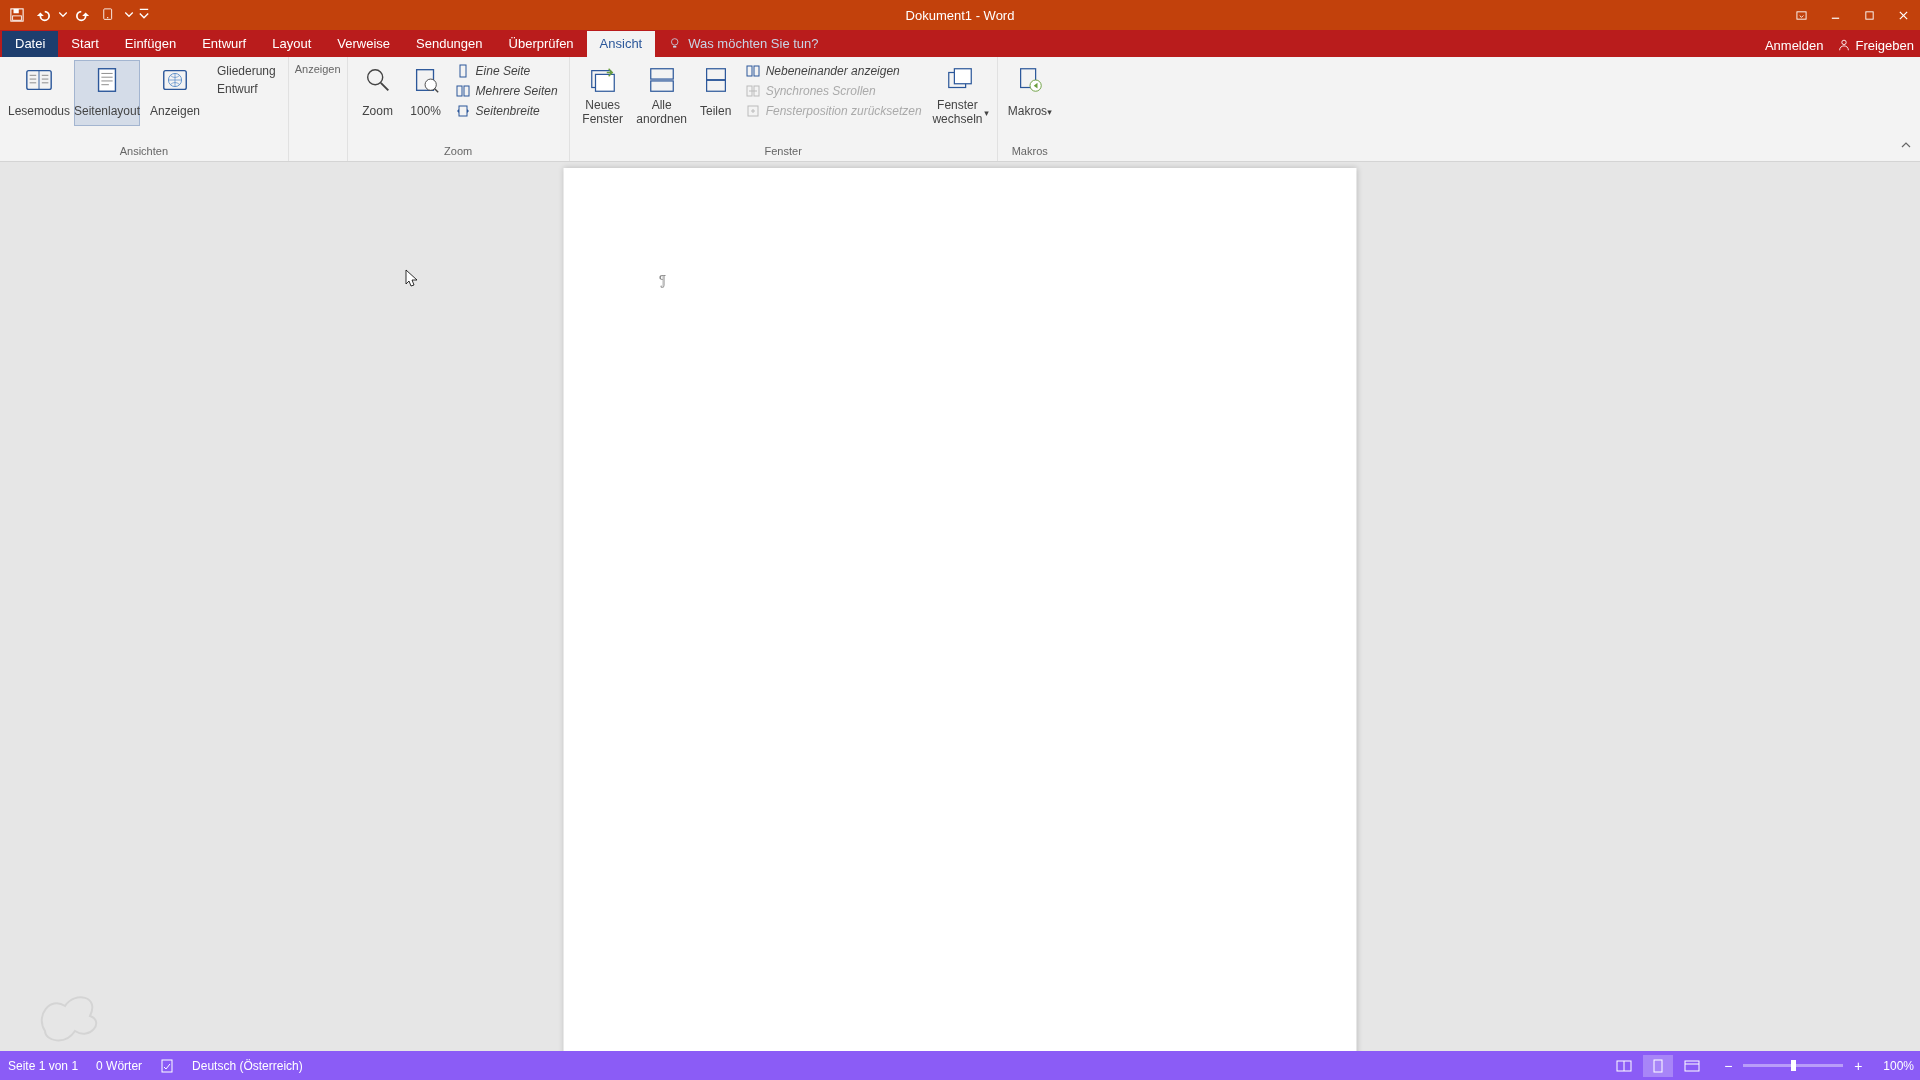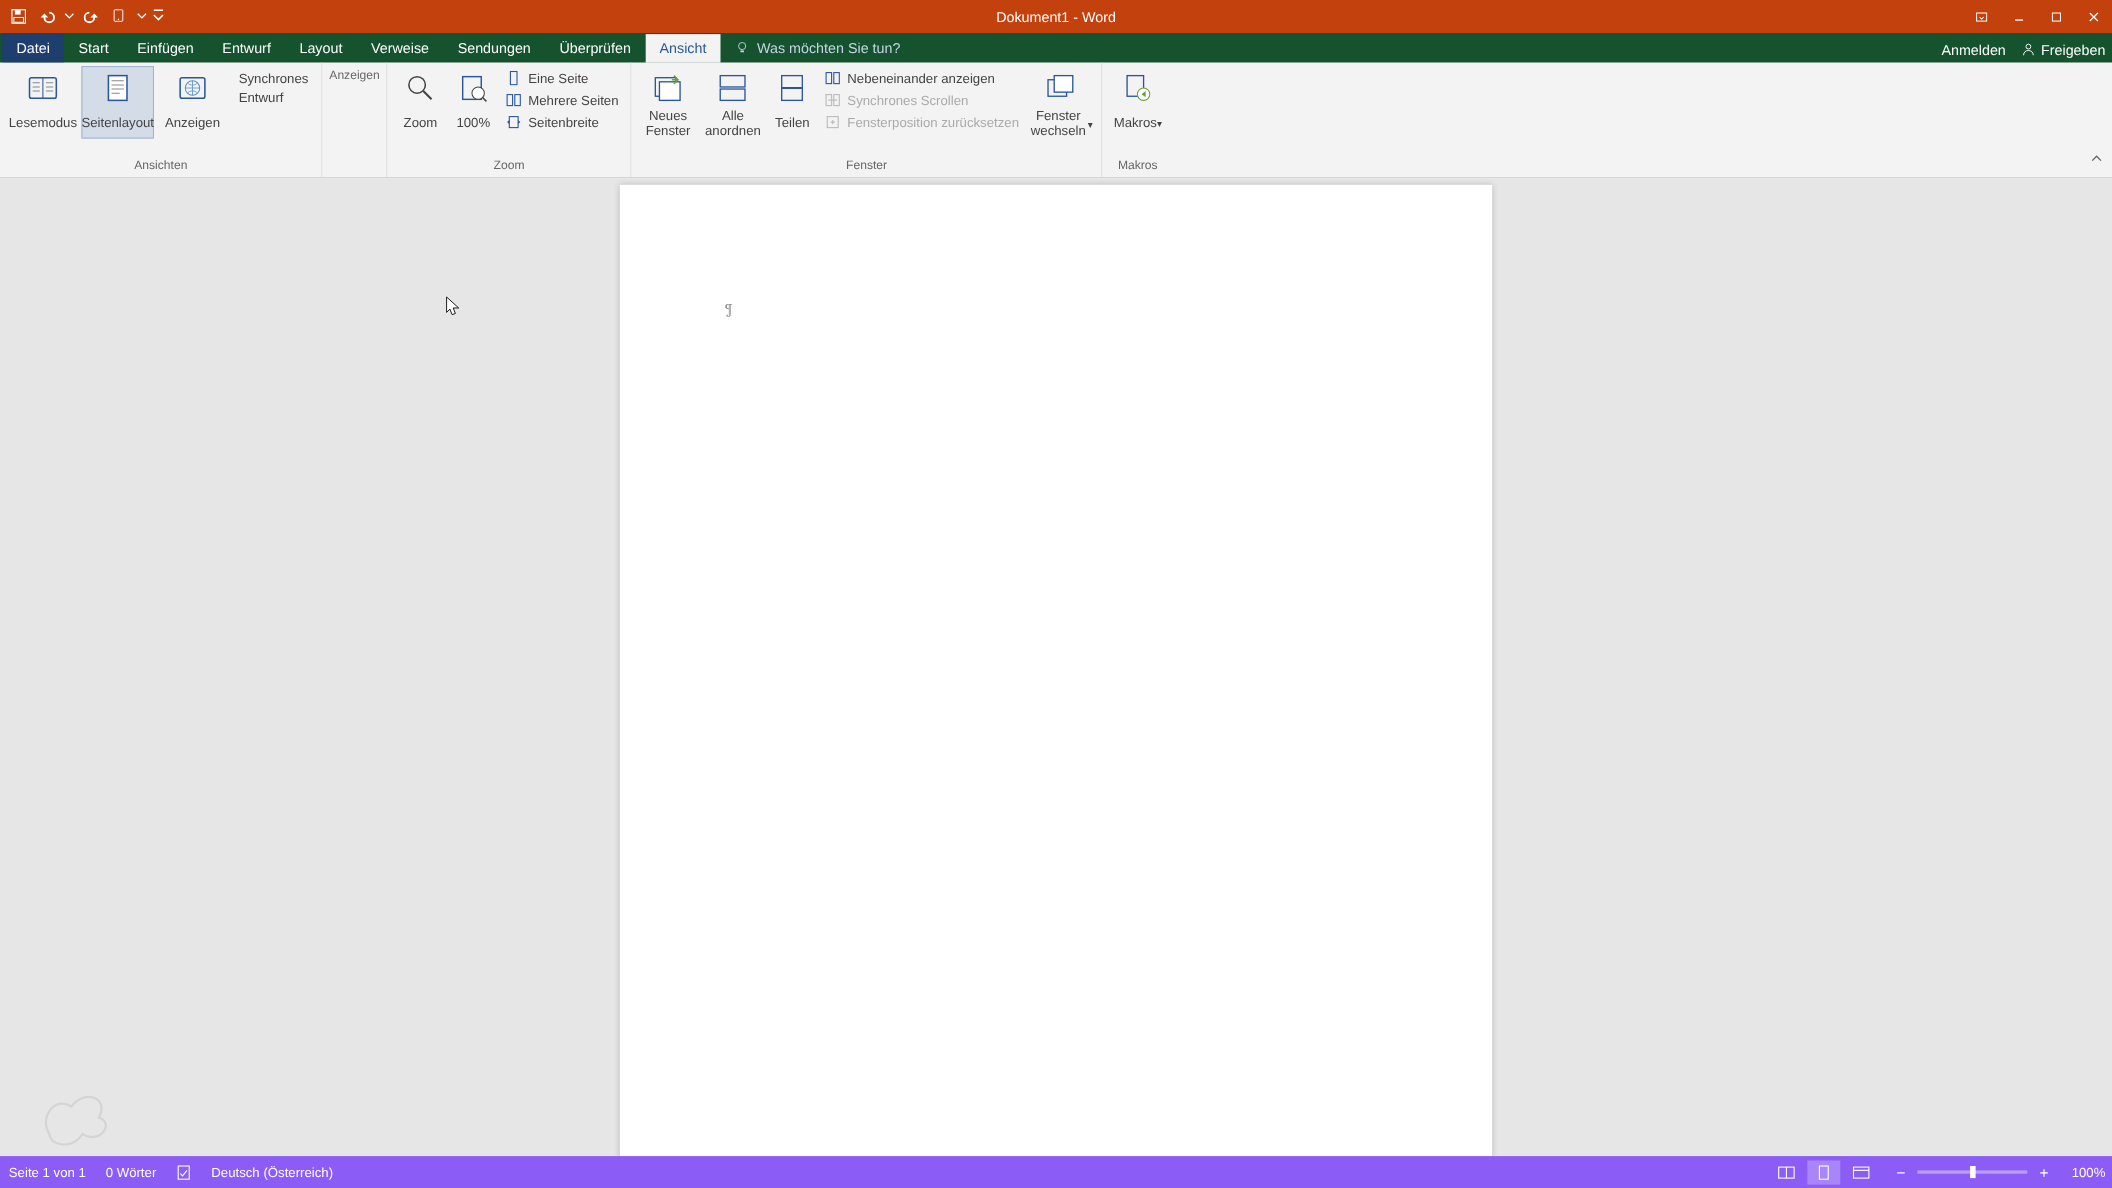--- a/index.html
+++ b/index.html
@@ -9,21 +9,21 @@
 .titlebar { height: 30px; background: #c2410c; display: flex; align-items: center; color: #fff; font-size: 12px; position: relative; }
 .qat { display: flex; align-items: center; gap: 4px; padding-left: 6px; }
 .qat .icon-btn { width: 22px; height: 22px; display: flex; align-items: center; justify-content: center; cursor: pointer; }
 .qat svg { width: 14px; height: 14px; }
 .title-center { position: absolute; left: 50%; transform: translateX(-50%); color: #fff; font-size: 13px; }
 .winbtns { position: absolute; right: 0; top: 0; display: flex; }
 .winbtns .wbtn { width: 34px; height: 30px; display: flex; align-items: center; justify-content: center; cursor: pointer; }
 .winbtns svg { width: 11px; height: 11px; }
 
 
-.tabrow { height: 27px; background: #14532d; display: flex; align-items: flex-end; color: #fff; font-size: 13px; position: relative; }
+.tabrow { height: 27px; background: #b91c1c; display: flex; align-items: flex-end; color: #fff; font-size: 13px; position: relative; }
 .tab { padding: 5px 13px 6px; cursor: pointer; position: relative; }
 .tab.file { background: #1e3e6e; margin-left: 2px; }
 .tab.active { background: #f3f3f3; color: #2b579a; }
 .tell-me { margin-left: 14px; display: flex; align-items: center; gap: 6px; color: #c8d4e6; font-size: 13px; padding-bottom: 6px; }
 .tell-me svg { width: 13px; height: 13px; }
 .account-area { position: absolute; right: 6px; bottom: 4px; display: flex; align-items: center; gap: 14px; }
 .account-area .link { color: #fff; font-size: 13px; cursor: pointer; }
 .account-area .share { display: flex; align-items: flex-start; gap: 4px; }
 .account-area svg { width: 14px; height: 14px; }
 
@@ -36,21 +36,21 @@
 .big-btn { display: flex; flex-direction: column; align-items: center; justify-content: flex-start; width: 66px; padding: 3px 2px 0; cursor: pointer; font-size: 12px; color: #444; text-align: center; line-height: 1.15; }
 .big-btn.selected { background: #d4dce8; border: 1px solid #a3b5d0; padding: 2px 1px 0; }
 .big-btn .bicon { width: 34px; height: 34px; display: flex; align-items: center; justify-content: center; margin-bottom: 2px; }
 .big-btn .bicon svg { width: 30px; height: 30px; }
 .big-btn .lbl { min-height: 26px; display: flex; align-items: center; justify-content: center; }
 
 .check-col { display: flex; flex-direction: column; gap: 4px; padding: 4px 6px 0 2px; }
 .check-row { display: flex; align-items: center; gap: 5px; font-size: 12px; color: #444; cursor: pointer; white-space: nowrap; }
 .check-row .cbox { width: 12px; height: 12px; border: 1px solid #888; background: #fff; display: inline-block; position: relative; }
 
-.small-col { display: flex; flex-direction: column; gap: 2px; padding: 2px 2px 0; }
+.small-col { display: flex; flex-direction: column; gap: 2px; padding: 2px 2px 0; font-style: italic; }
 .small-row { display: flex; align-items: center; gap: 5px; font-size: 12px; color: #444; cursor: pointer; padding: 1px 3px; white-space: nowrap; }
 .small-row.disabled { color: #aaa; cursor: default; }
 .small-row .sicon { width: 16px; height: 16px; display: inline-flex; align-items: center; justify-content: center; }
 .small-row .sicon svg { width: 14px; height: 14px; }
 
 .collapse-caret { position: absolute; right: 8px; bottom: 6px; cursor: pointer; color: #666; }
 .collapse-caret svg { width: 12px; height: 12px; }
 
 
 .docarea { position: absolute; top: 162px; left: 0; right: 0; bottom: 29px; background: #e6e6e6; overflow: hidden; }
@@ -217,21 +217,21 @@
         <div class="lbl">Anzeigen</div>
       </div>
       <div class="check-col">
         <div class="check-row">
           <span class="sicon"><svg viewBox="0 0 14 14">
                 <rect x="1" y="1" width="12" height="12" fill="none" stroke="#2b579a"></rect>
                 <line x1="3" y1="4" x2="11" y2="4" stroke="#888"></line>
                 <line x1="5" y1="7" x2="11" y2="7" stroke="#888"></line>
                 <line x1="5" y1="10" x2="11" y2="10" stroke="#888"></line>
               </svg></span>
-          <span>Synchrones</span>
+          <span>Gliederung</span>
         </div>
         <div class="check-row">
           <span class="sicon"><svg viewBox="0 0 14 14">
                 <rect x="2" y="1" width="10" height="12" fill="none" stroke="#2b579a"></rect>
                 <line x1="4" y1="4" x2="10" y2="4" stroke="#888"></line>
                 <line x1="4" y1="7" x2="10" y2="7" stroke="#888"></line>
                 <line x1="4" y1="10" x2="8" y2="10" stroke="#888"></line>
               </svg></span>
           <span>Entwurf</span>
         </div>

